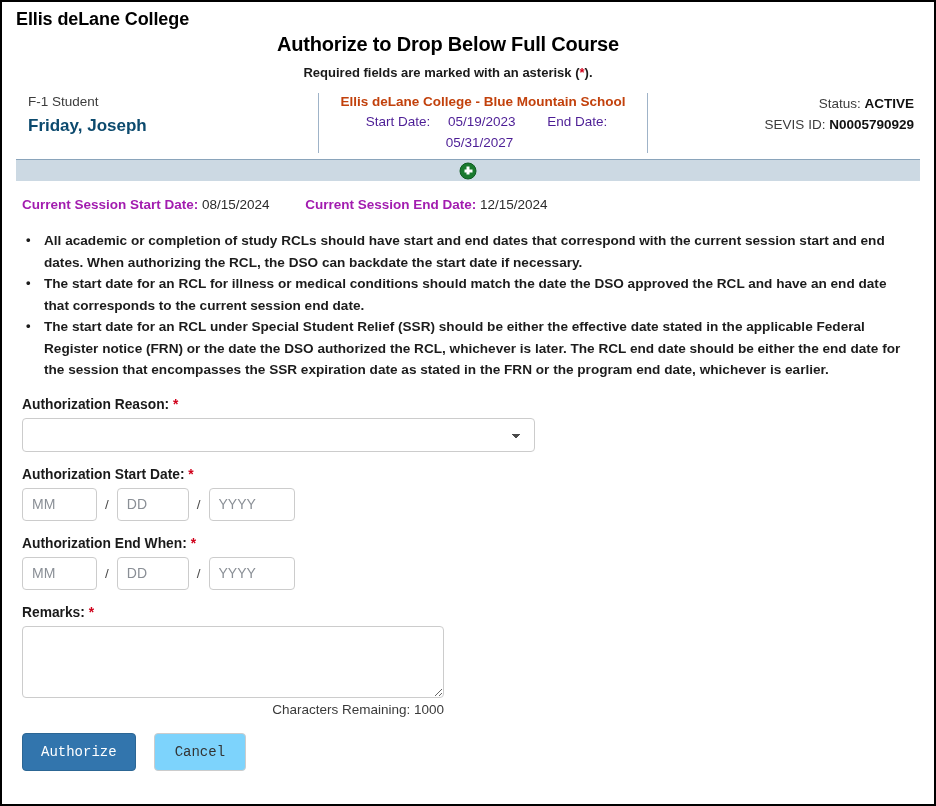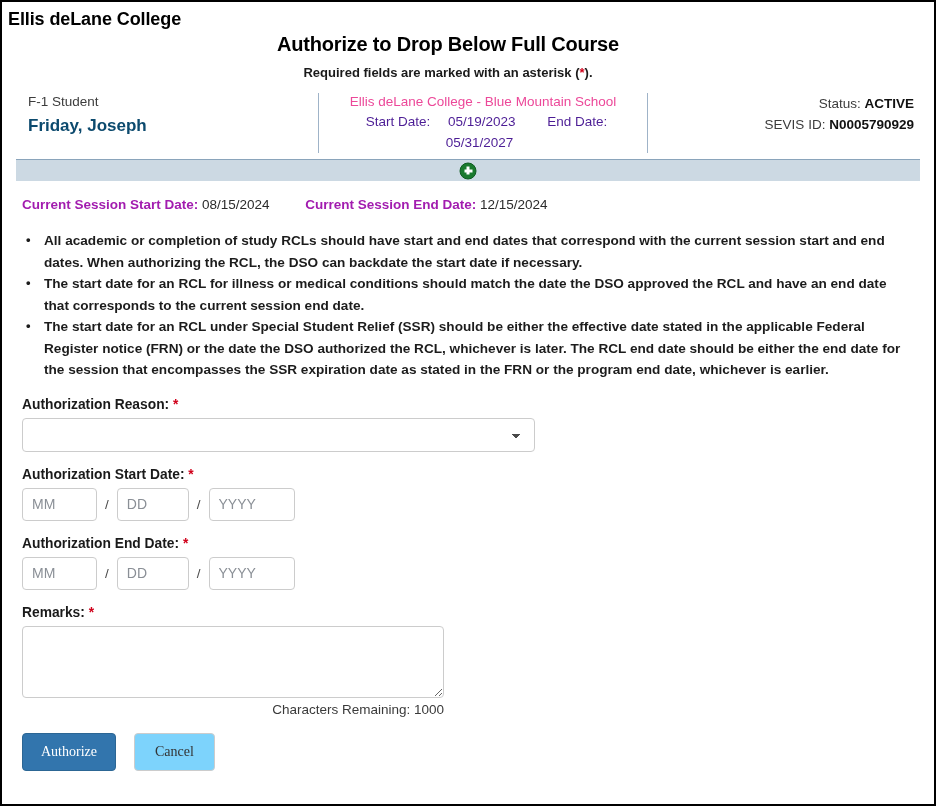--- a/index.html
+++ b/index.html
@@ -22,20 +22,21 @@
     overflow: hidden;
   }
 
   
   .org-title {
     font-size: 18px;
     font-weight: bold;
     color: #000000;
     padding: 7px 0 0 6px;
     letter-spacing: -0.1px;
+    margin-left: 8px;
   }
 
   
   .title-block {
     text-align: center;
     padding-right: 40px;
   }
   .page-title {
     font-size: 20px;
     font-weight: bold;
@@ -72,21 +73,21 @@
   .sb-right { flex: 1; text-align: right; padding-right: 14px; }
 
   .sb-line1 { font-size: 13.5px; color: #3c3c3c; line-height: 18px; }
   .sb-left .sb-line2 {
     font-size: 17px;
     font-weight: bold;
     color: #0c4a6e;
     line-height: 24px;
     margin-top: 3px;
   }
-  .sb-mid .sb-line1 { font-size: 13.5px; font-weight: normal; color: #ec4899; }
+  .sb-mid .sb-line1 { font-size: 13.5px; font-weight: bold; color: #c2410c; }
   .sb-mid .sb-line2 { font-size: 13.5px; color: #4c1d95; line-height: 21px; }
   .sb-mid .sb-line2 span { margin: 0 7px; }
   .sb-right .sb-line1, .sb-right .sb-line2 {
     font-size: 13.5px; color: #3c3c3c; line-height: 21px;
   }
   .sb-right b { color: #111111; }
 
   
   .expander {
     margin: 6px 14px 0 14px;
@@ -216,21 +217,21 @@
   .char-remaining {
     width: 422px;
     text-align: right;
     font-size: 13.5px;
     color: #3a3a3a;
     margin-top: 4px;
   }
 
   .btn-row { margin-top: 16px; display: flex; align-items: center; }
   .btn {
-    font-family: Liberation Serif, serif;
+    font-family: Liberation Mono, monospace;
     font-size: 14px;
     border-radius: 4px;
     cursor: pointer;
     line-height: 1;
   }
   .btn-primary {
     background: #3275ad;
     border: 1px solid #2c6694;
     color: #ffffff;
     padding: 11px 18px;
@@ -311,21 +312,21 @@
       <div class="date-row">
         <input class="in-mm" type="text" placeholder="MM" style="">
         <span class="slash">/</span>
         <input class="in-dd" type="text" placeholder="DD" style="">
         <span class="slash">/</span>
         <input class="in-yyyy" type="text" placeholder="YYYY" style="">
       </div>
     </div>
 
     <div class="field-block">
-      <div class="field-label"><span>Authorization End Date:</span>
+      <div class="field-label"><span>Authorization End When:</span>
         <span class="ast">*</span></div>
       <div class="date-row">
         <input class="in-mm" type="text" placeholder="MM" style="">
         <span class="slash">/</span>
         <input class="in-dd" type="text" placeholder="DD" style="">
         <span class="slash">/</span>
         <input class="in-yyyy" type="text" placeholder="YYYY" style="">
       </div>
     </div>
 

